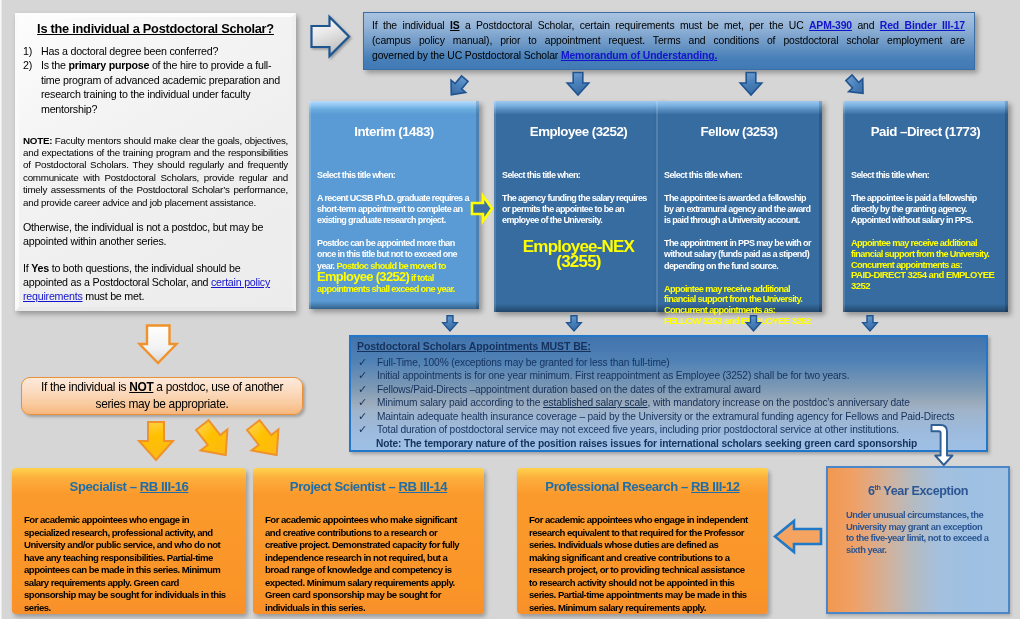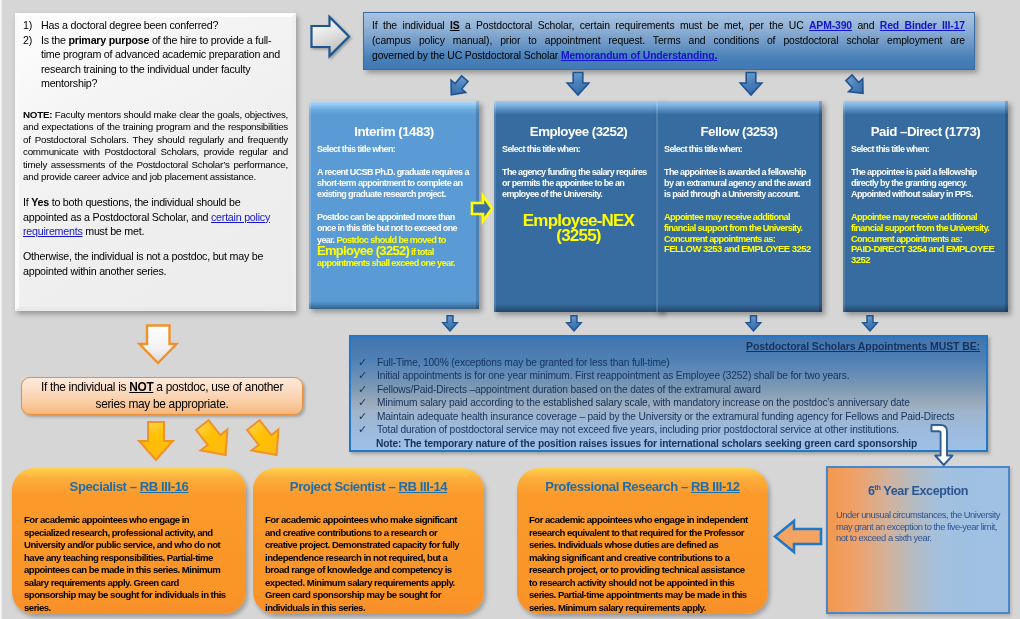--- a/index.html
+++ b/index.html
@@ -35,21 +35,21 @@
   #banner a{color:#1414cd;text-decoration:underline;font-weight:bold;}
   #banner .bline{text-align:justify;text-align-last:justify;}
   #banner .bline-last{text-align-last:left;}
 
   
   .tbox{top:101px;height:211px;color:#fff;padding:0 8px;
     box-shadow:3px 3px 5px rgba(0,0,0,.32);font-weight:bold;
     font-size:9px;letter-spacing:-0.6px;line-height:11.3px;}
   .tbox .t-title{text-align:center;font-weight:bold;font-size:13.3px;letter-spacing:-0.5px;
     line-height:14px;margin-top:24px;}
-  .tbox .t-sel{margin-top:5px;}
+  .tbox .t-sel{margin-top:31px;}
   .tbox p{margin:11.5px 0 0 0;}
   .tbox .y{color:#ffff00;font-size:9.2px;letter-spacing:-0.63px;line-height:10.7px;}
   .tbox .big{font-size:13px;letter-spacing:-0.7px;line-height:9px;}
   .tbox .cap{font-size:9.5px;letter-spacing:-0.55px;}
   .tbox .t-sub{color:#ffff00;text-align:center;font-size:17px;letter-spacing:-0.8px;line-height:15px;margin-top:12px;}
 
   #box-interim{left:309px;width:170px;height:208px;
     background:
       linear-gradient(90deg,rgba(255,255,255,.18) 0 2px,rgba(0,0,0,0) 2px calc(100% - 3px),rgba(0,0,0,.17) calc(100% - 3px) 100%),
       linear-gradient(180deg,#b7ddfb 0%,#8cc3f2 2.2%,#6aacde 4%,#5b9bd5 6.5%,#5b9bd5 96%,#4d89bd 97.5%,#33608a 100%);}
@@ -59,76 +59,77 @@
       linear-gradient(180deg,#9ec8ee 0%,#7ab0e0 2.2%,#5a90c2 4%,#376ca0 6.5%,#376ca0 96%,#2f5e8c 97.5%,#22466b 100%);}
   #box-employee{left:494px;width:169px;}
   #box-fellow{left:656px;width:166px;}
   #box-paid{left:843px;width:165px;}
 
   
   #must-be{left:349px;top:335px;width:639px;height:117px;
     background:linear-gradient(180deg,#4174ad 0%,#5182b6 22%,#7d99b4 45%,#9aaabb 58%,#9fb4cb 66%,#9dbadc 82%,#9ec0e6 100%);
     border:2px solid #2277c8;color:#16325c;font-size:10.2px;line-height:13.55px;
     box-shadow:2px 2px 3px rgba(0,0,0,.25);padding:3px 6px;letter-spacing:-0.15px;}
-  #must-be-title{text-align:right;font-weight:bold;text-decoration:underline;font-size:10.5px;letter-spacing:-0.1px;margin-bottom:2.2px;}
+  #must-be-title{text-align:left;font-weight:bold;text-decoration:underline;font-size:10.5px;letter-spacing:-0.1px;margin-bottom:2.2px;}
   .mb-row{display:flex;align-items:flex-start;}
   .mb-check{width:19px;flex:0 0 19px;text-align:left;padding-left:1px;font-size:11px;line-height:13.55px;}
   .mb-txt{flex:1;}
-  #must-be a{color:#102c52;}
+  #must-be a{color:#102c52;text-decoration:underline;}
   #must-be-note{font-weight:bold;margin-left:19px;}
 
   
   #not-postdoc{left:21px;top:377px;width:282px;height:38px;border-radius:9px;
     background:linear-gradient(180deg,#fdeadb 0%,#fbdcc2 35%,#f9c99c 75%,#f6b67c 100%);
     border:1px solid #e8903a;box-shadow:2px 2px 3px rgba(0,0,0,.25);
     color:#000;font-size:11.9px;letter-spacing:-0.3px;line-height:17px;text-align:center;
     display:flex;align-items:center;justify-content:center;padding:0 7px;}
 
   
-  .ocard{top:468px;height:146px;border-radius:22px;
+  .ocard{top:468px;height:146px;border-radius:4px;
     background:linear-gradient(180deg,#ffd24d 0%,#fcae3c 7%,#fb9a2c 18%,#fa9528 82%,#f8902a 100%);
     box-shadow:2px 3px 4px rgba(0,0,0,.28);padding:6px 12px 0 12px;color:#000;}
   .ocard .oc-title{text-align:center;font-weight:bold;font-size:13.1px;letter-spacing:-0.42px;color:#1f6ea8;margin:5px 0 13px 0;line-height:15px;}
   .ocard .oc-title a{color:#1f6ea8;text-decoration:underline;}
   .ocard .oc-body{font-size:9.6px;letter-spacing:-0.52px;line-height:12.5px;font-weight:bold;margin-top:20px;}
   #card-specialist{left:12px;width:234px;}
   #card-specialist .oc-body{padding-right:5px;}
   #card-project{left:253px;width:231px;}
   #card-project .oc-body{padding-right:7px;}
   #card-prof{left:517px;width:251px;}
   #card-prof .oc-body{padding-right:7px;}
 
   
   #sixth-year{left:826px;top:466px;width:184px;height:148px;
     background:linear-gradient(90deg,#f2984f 0%,#f0a066 14%,#cfb3a0 35%,#b3bbc2 48%,#a4c0de 62%,#9ec0e2 80%,#a1c1e2 100%);
-    border:2px solid #4a86c8;color:#2c5693;padding:0 8px;
+    border:2px solid #4a86c8;color:#2c5693;padding:0 18px;
     box-shadow:1px 2px 3px rgba(0,0,0,.2);font-weight:bold;}
   #sixth-year .sy-title{text-align:center;font-weight:bold;font-size:12.6px;letter-spacing:-0.4px;margin-top:16px;line-height:14px;}
-  #sixth-year p{font-weight:normal;font-size:9.4px;letter-spacing:-0.5px;line-height:11.6px;margin:11px 0 0 0;}
+  #sixth-year p{font-weight:bold;font-size:9.4px;letter-spacing:-0.5px;line-height:11.6px;margin:11px 0 0 0;}
   #sixth-year sup{font-size:7.2px;vertical-align:super;line-height:0;}
 
   svg{display:block;overflow:visible;}
 </style>
 </head>
 <body>
 
 <div class="abs" id="left-edge"></div>
 
 <div class="abs" id="intro-card">
+  <div id="intro-title">Is the individual a Postdoctoral Scholar?</div>
   <div class="q-row">
     <span class="q-num">1)</span>
     <span class="q-txt">Has a doctoral degree been conferred?</span>
   </div>
   <div class="q-row">
     <span class="q-num">2)</span>
     <span class="q-txt">Is the <b>primary purpose</b> of the hire to provide a full-time program of advanced academic preparation and research training to the individual under faculty mentorship?</span>
   </div>
   <div id="intro-note"><b>NOTE:</b> Faculty mentors should make clear the goals, objectives, and expectations of the training program and the responsibilities of Postdoctoral Scholars. They should regularly and frequently communicate with Postdoctoral Scholars, provide regular and timely assessments of the Postdoctoral Scholar’s performance, and provide career advice and job placement assistance.</div>
+  <div id="intro-otherwise">Otherwise, the individual is not a postdoc, but may be appointed within another series.</div>
   <div id="intro-yes">If <b>Yes</b> to both questions, the individual should be appointed as a Postdoctoral Scholar, and <a>certain policy requirements</a> must be met.</div>
-  <div id="intro-otherwise">Otherwise, the individual is not a postdoc, but may be appointed within another series.</div>
 </div>
 
 <div class="abs" id="banner">
   <div class="bline">If the individual <b><u>IS</u></b> a Postdoctoral Scholar, certain requirements must be met, per the UC <a>APM-390</a> and <a>Red Binder III-17</a></div>
   <div class="bline">(campus policy manual), prior to appointment request. Terms and conditions of postdoctoral scholar employment are</div>
   <div class="bline bline-last">governed by the UC Postdoctoral Scholar <a>Memorandum of Understanding.</a></div>
 </div>
 
 <div class="abs tbox" id="box-interim">
   <div class="t-title">Interim (1483)</div>
@@ -141,20 +142,21 @@
   <div class="t-title">Employee (3252)</div>
   <div class="t-sel">Select this title when:</div>
   <p>The agency funding the salary requires or permits the appointee to be an employee of the University.</p>
   <div class="t-sub">Employee-NEX (3255)</div>
 </div>
 
 <div class="abs tbox" id="box-fellow">
   <div class="t-title">Fellow (3253)</div>
   <div class="t-sel">Select this title when:</div>
   <p>The appointee is awarded a fellowship by an extramural agency and the award is paid through a University account.</p>
+  <p>The appointment in PPS may be with or without salary (funds paid as a stipend) depending on the fund source.</p>
   <p class="y">Appointee may receive additional financial support from the University. Concurrent appointments as:<br><span class="cap">FELLOW 3253 and EMPLOYEE 3252</span></p>
 </div>
 
 <div class="abs tbox" id="box-paid">
   <div class="t-title">Paid –Direct (1773)</div>
   <div class="t-sel">Select this title when:</div>
   <p>The appointee is paid a fellowship directly by the granting agency. Appointed without salary in PPS.</p>
   <p class="y">Appointee may receive additional financial support from the University. Concurrent appointments as:<br><span class="cap">PAID-DIRECT 3254 and EMPLOYEE 3252</span></p>
 </div>
 

